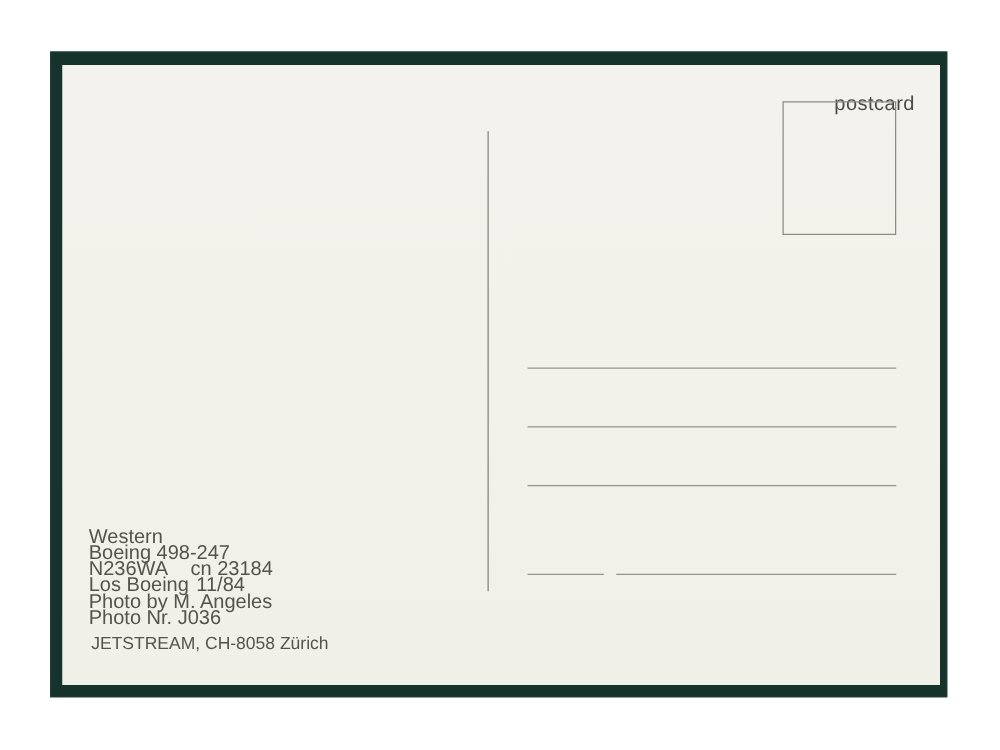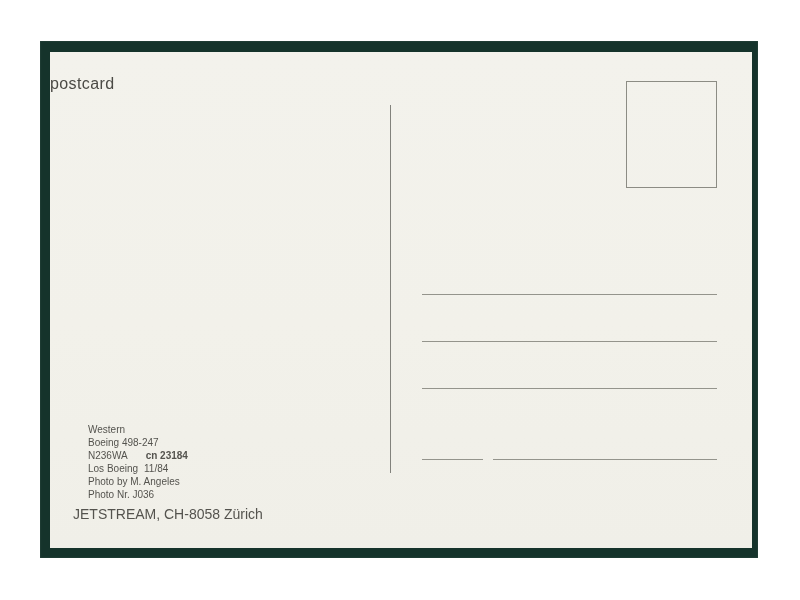--- a/index.html
+++ b/index.html
@@ -21,21 +21,21 @@
     background:var(--frame);
     box-shadow:inset 0 0 2px rgba(255,255,255,.15);
   }
   .card{
     position:absolute;left:10px;top:11px;width:702px;height:496px;
     background:var(--card);
     background-image:linear-gradient(180deg,#f3f2ec 0%,#f2f1ea 55%,#f0efe8 100%);
   }
   .card-title{
     position:absolute;left:0;top:24px;width:682px;
-    text-align:left;
+    text-align:right;
     font-size:16px;line-height:16px;letter-spacing:.4px;
     color:#4b4a45;
   }
   .v-rule{
     position:absolute;left:340px;top:53px;width:1px;height:368px;
     background:#82827c;
   }
   .stamp-box{
     position:absolute;left:576px;top:29px;width:89px;height:105px;
     border:1px solid #8c8c84;
@@ -43,26 +43,26 @@
   }
   .h-line{
     position:absolute;height:1px;background:var(--rule);
   }
   .h-line.l1{left:372px;top:242px;width:295px;}
   .h-line.l2{left:372px;top:289px;width:295px;}
   .h-line.l3{left:372px;top:336px;width:295px;}
   .h-line.l4a{left:372px;top:407px;width:61px;}
   .h-line.l4b{left:443px;top:407px;width:224px;}
   .photo-info{
-    position:absolute;left:38px;top:371px;
-    font-size:10px;line-height:13px;
+    position:absolute;left:21px;top:371px;
+    font-size:16px;line-height:13px;
     color:var(--ink);
     white-space:nowrap;
   }
-  .photo-info .cn{margin-left:18px;font-weight:bold;}
+  .photo-info .cn{margin-left:18px;}
   .photo-info .date{margin-left:6px;text-align:right;}
   .publisher{
     position:absolute;left:23px;top:456px;
     font-size:14px;line-height:13px;
     color:var(--ink);
     white-space:nowrap;
   }
 </style>
 </head>
 <body>

